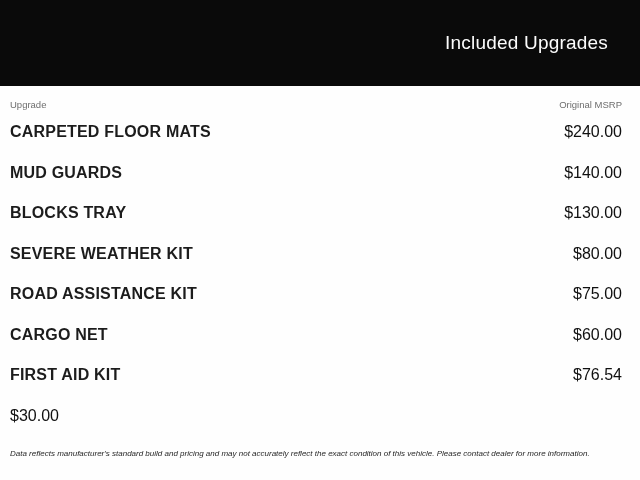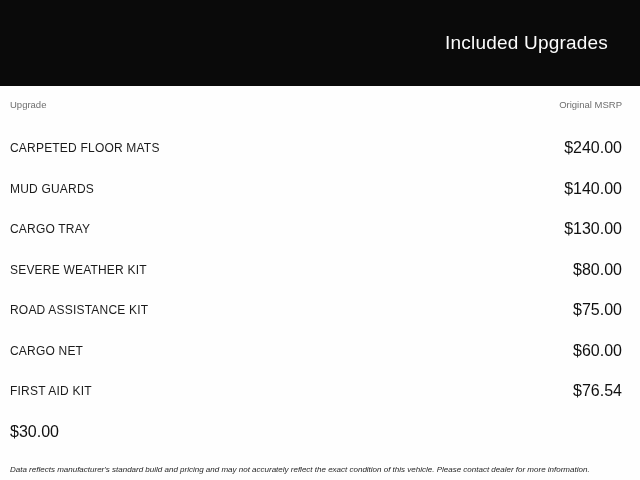--- a/index.html
+++ b/index.html
@@ -32,37 +32,38 @@
   }
   .content {
     padding: 0 18px 0 10px;
   }
   .col-header {
     display: flex;
     justify-content: space-between;
     align-items: center;
     padding-top: 12px;
     line-height: 14px;
-    margin-bottom: 16px;
+    margin-bottom: 0;
   }
   .col-header span {
     font-size: 9.5px;
     color: #6e6e6e;
     font-weight: 400;
   }
   .row {
     height: 40.5px;
     display: flex;
     justify-content: space-between;
     align-items: center;
   }
   .row .label {
-    font-size: 12px;
+    font-size: 16px;
     color: #1c1c1c;
     letter-spacing: 0.2px;
+    font-weight: bold;
   }
   .row .price {
     font-size: 16px;
     font-weight: 400;
     color: #101010;
   }
   .disclaimer {
     margin-top: 12px;
     font-size: 8px;
     font-style: italic;
@@ -90,21 +91,21 @@
       <span class="label">CARPETED FLOOR MATS</span>
       <span class="price">$240.00</span>
     </div>
 
     <div class="row">
       <span class="label">MUD GUARDS</span>
       <span class="price">$140.00</span>
     </div>
 
     <div class="row">
-      <span class="label">CARGO TRAY</span>
+      <span class="label">BLOCKS TRAY</span>
       <span class="price">$130.00</span>
     </div>
 
     <div class="row">
       <span class="label">SEVERE WEATHER KIT</span>
       <span class="price">$80.00</span>
     </div>
 
     <div class="row">
       <span class="label">ROAD ASSISTANCE KIT</span>

